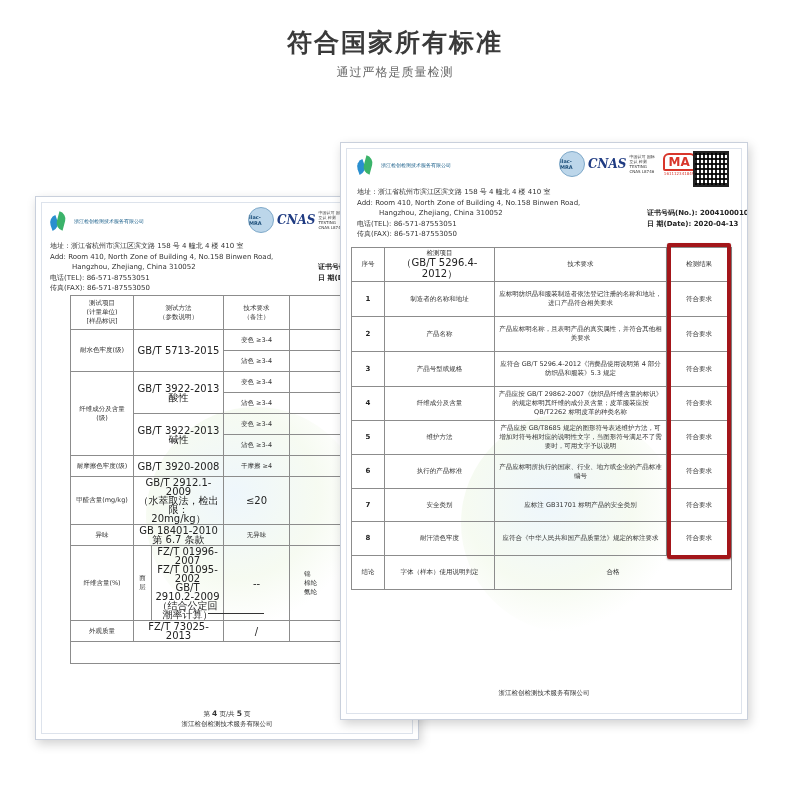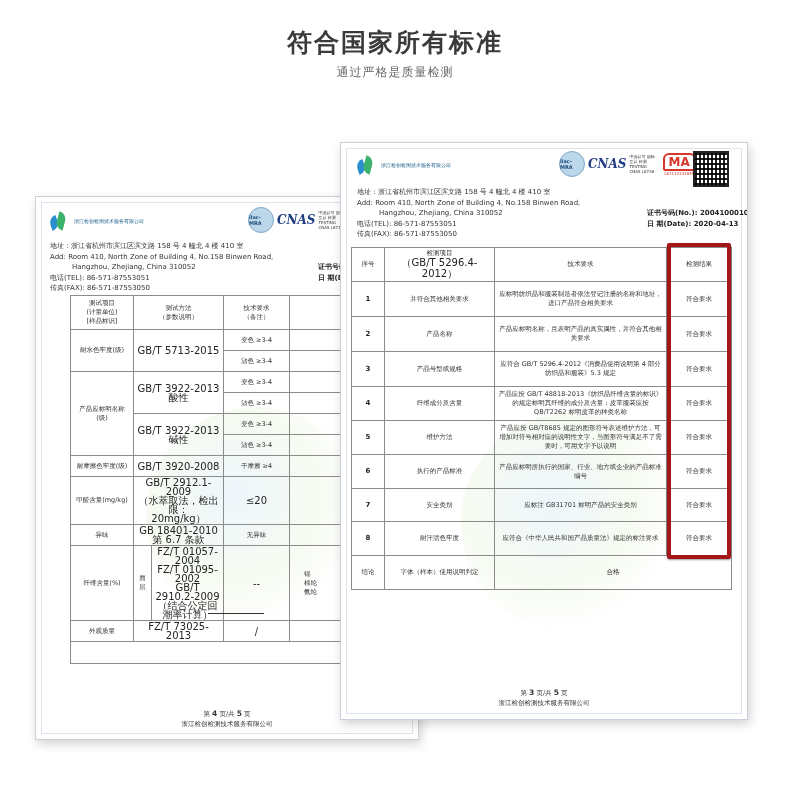--- a/index.html
+++ b/index.html
@@ -115,21 +115,21 @@
       <td rowspan="2">耐水色牢度(级)</td>
       <td colspan="2" rowspan="2" class="std">GB/T 5713-2015</td>
       <td>变色 ≥3-4</td>
       <td colspan="2" class="right-al std">4-5</td>
     </tr>
     <tr style="height:21px">
       <td>沾色 ≥3-4</td>
       <td colspan="2" class="right-al std">4-5</td>
     </tr>
     <tr style="height:21px">
-      <td rowspan="4">产品应标明名称(级)</td>
+      <td rowspan="4">纤维成分及含量(级)</td>
       <td colspan="2" rowspan="2" class="std"><span>GB/T 3922-2013</span><br><span>酸性</span></td>
       <td>变色 ≥3-4</td>
       <td colspan="2" class="right-al std">4-5</td>
     </tr>
     <tr style="height:21px">
       <td>沾色 ≥3-4</td>
       <td colspan="2" class="right-al std">4-5</td>
     </tr>
     <tr style="height:21px">
       <td colspan="2" rowspan="2" class="std"><span>GB/T 3922-2013</span><br><span>碱性</span></td>
@@ -154,21 +154,21 @@
     </tr>
     <tr style="height:21px">
       <td>异味</td>
       <td colspan="2" class="std">GB 18401-2010 第 6.7 条款</td>
       <td>无异味</td>
       <td colspan="2" class="right-al">无异味</td>
     </tr>
     <tr style="height:55px">
       <td>纤维含量(%)</td>
       <td>面层</td>
-      <td class="std"><span>FZ/T 01057-2004</span><br><span>FZ/T 01095-2002</span><br><span>GB/T 2910.2-2009</span><br><span>（结合公定回潮率计算）</span></td>
+      <td class="std"><span>FZ/T 01996-2007</span><br><span>FZ/T 01095-2002</span><br><span>GB/T 2910.2-2009</span><br><span>（结合公定回潮率计算）</span></td>
       <td class="std">--</td>
       <td colspan="2" style="text-align:left; padding-left:14px;"><span>锦</span><br><span>棉纶</span><br><span>氨纶</span></td>
     </tr>
     <tr style="height:21px">
       <td>外观质量</td>
       <td colspan="2" class="std">FZ/T 73025-2013</td>
       <td class="std">/</td>
       <td colspan="2" class="right-al">合格品</td>
     </tr>
     <tr style="height:22px">
@@ -224,40 +224,40 @@
       </colgroup>
     <tbody>
         <tr style="height:34px">
       <th>序号</th>
       <th><span>检测项目</span><br><span class="std">（GB/T 5296.4-2012）</span></th>
       <th>技术要求</th>
       <th>检测结果</th>
     </tr>
     <tr style="height:35px">
       <td class="num">1</td>
-      <td>并符合其他相关要求</td>
+      <td>制造者的名称和地址</td>
       <td>应标明纺织品和服装制造者依法登记注册的名称和地址，进口产品符合相关要求</td>
       <td>符合要求</td>
     </tr>
     <tr style="height:35px">
       <td class="num">2</td>
       <td>产品名称</td>
       <td>产品应标明名称，且表明产品的真实属性，并符合其他相关要求</td>
       <td>符合要求</td>
     </tr>
     <tr style="height:35px">
       <td class="num">3</td>
       <td>产品号型或规格</td>
       <td>应符合 GB/T 5296.4-2012《消费品使用说明第 4 部分纺织品和服装》5.3 规定</td>
       <td>符合要求</td>
     </tr>
     <tr style="height:34px">
       <td class="num">4</td>
       <td>纤维成分及含量</td>
-      <td>产品应按 GB/T 48818-2013《纺织品纤维含量的标识》的规定标明其纤维的成分及含量；皮革服装应按 QB/T2262 标明皮革的种类名称</td>
+      <td>产品应按 GB/T 29862-2007《纺织品纤维含量的标识》的规定标明其纤维的成分及含量；皮革服装应按 QB/T2262 标明皮革的种类名称</td>
       <td>符合要求</td>
     </tr>
     <tr style="height:34px">
       <td class="num">5</td>
       <td>维护方法</td>
       <td>产品应按 GB/T8685 规定的图形符号表述维护方法，可增加对符号相对应的说明性文字，当图形符号满足不了需要时，可用文字予以说明</td>
       <td>符合要求</td>
     </tr>
     <tr style="height:34px">
       <td class="num">6</td>
@@ -281,16 +281,15 @@
       <td>结论</td>
       <td>字体（样本）使用说明判定</td>
       <td colspan="2">合格</td>
     </tr>
   </tbody>
     </table>
 
   <div class="red-box"></div>
 
   <div class="footer" style="top:545px;">
-    <div>第 <b>3</b> 页/共 <b>5</b> 页</div>
     <div>浙江检创检测技术服务有限公司</div>
   </div>
 </div>
 
 </body></html>

